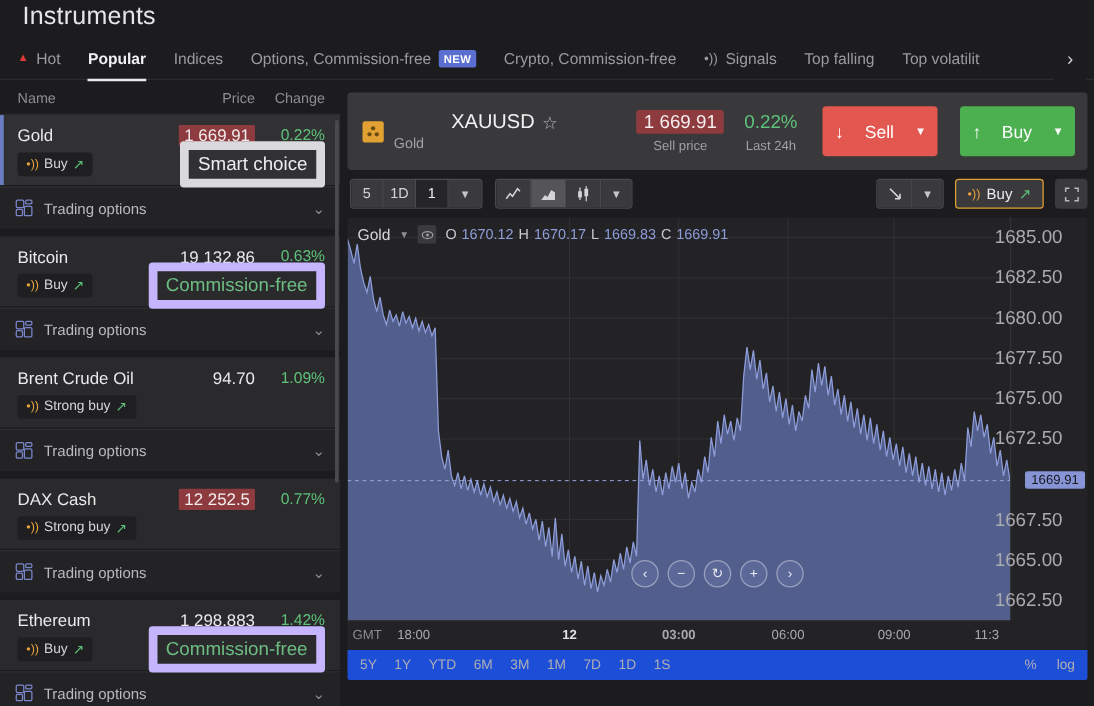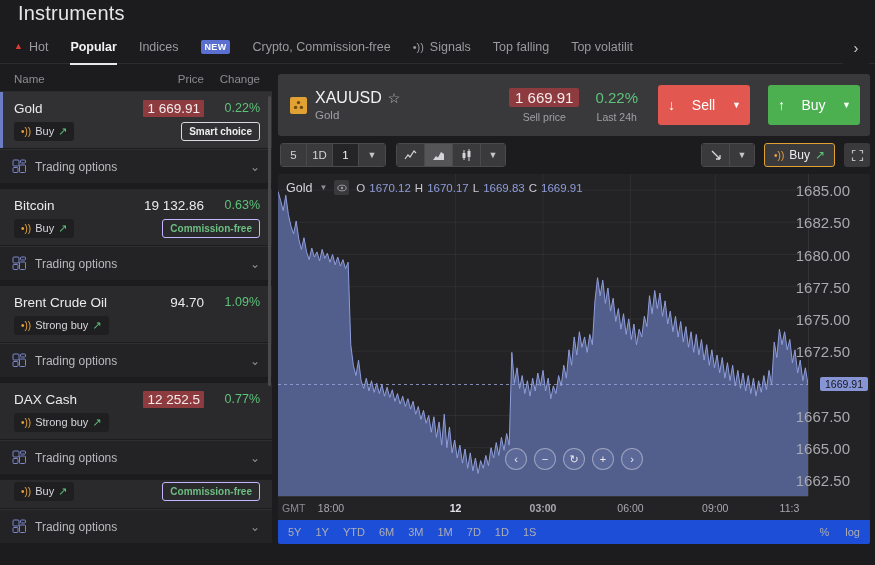--- a/index.html
+++ b/index.html
@@ -80,22 +80,22 @@
   }
   .sig-chip {
     display: inline-flex; align-items: center; gap: 4px;
     background: #1f1f21; border-radius: 3px; padding: 3px 7px;
     font-size: 11px; color: #d6d6da;
   }
   .sig-chip .wave { color: #e8a33d; font-size: 10px; }
   .sig-chip .up { color: #5ec27a; font-size: 11px; }
   .spacer { flex: 1; }
   .pill {
-    font-size: 10px; padding: 3px 7px; border-radius: 3px;
-    border: 1px solid #c4b5fd; color: #6dbd82; background: transparent; font-weight: bold;
+    font-size: 15px; padding: 3px 7px; border-radius: 3px;
+    border: 7px solid #c4b5fd; color: #6dbd82; background: transparent;
   }
   .pill.smart { border-color: #d9d9de; color: #ededf0; }
 
   .topt {
     display: flex; align-items: center; gap: 8px; height: 34px;
     background: #232325; padding: 0 12px 0 12px; margin-bottom: 6px;
     font-size: 12px; color: #b9b9be; cursor: pointer;
     border-top: 1px solid #2f2f31;
   }
   .topt .ic { width: 15px; height: 15px; flex: none; }
@@ -114,21 +114,21 @@
     position: relative; height: 62px; background: #39393b; border-radius: 3px;
     display: flex; align-items: center; padding: 0 10px 0 12px;
   }
   .sym-ic {
     width: 17px; height: 17px; border-radius: 2px; background: #e2a233;
     display: flex; align-items: center; justify-content: center; flex: none;
     margin-right: 8px;
   }
   .sym-ic svg { display: block; }
   .sym-block { display: flex; flex-direction: column; justify-content: center; }
-  .sym-row { display: flex; align-items: center; gap: 6px; }
+  .sym-row { display: flex; align-items: center; gap: 6px; margin-left: 46px; }
   .sym-code { font-size: 16px; color: #f1f1f3; }
   .star { color: #b9b9be; font-size: 14px; cursor: pointer; }
   .sym-sub { font-size: 11.5px; color: #a0a0a5; margin-top: 2px; }
 
   .price-block { margin-left: auto; display: flex; align-items: center; gap: 14px; }
   .pb-col { display: flex; flex-direction: column; align-items: center; }
   .pb-main { font-size: 15px; background: #8e3b3f; color: #f5eded; padding: 1px 6px; border-radius: 2px; }
   .pb-sub { font-size: 10.5px; color: #a0a0a5; margin-top: 4px; }
   .pb-main.green { background: transparent; color: #5ec27a; padding: 1px 2px; }
 
@@ -247,20 +247,21 @@
         <span class="flame" style="font-size: 9px; color: rgb(226, 59, 53);">▲</span>
         <span>Hot</span>
       </div>
       <div class="tab active">
         <span>Popular</span>
       </div>
       <div class="tab">
         <span>Indices</span>
       </div>
       <div class="tab">
+        <span>Options, Commission-free</span>
         <span class="badge-new">NEW</span>
       </div>
       <div class="tab">
         <span>Crypto, Commission-free</span>
       </div>
       <div class="tab">
         <span class="signal-ic">•))</span>
         <span>Signals</span>
       </div>
       <div class="tab">
@@ -375,20 +376,25 @@
           <span class="ic"><svg width="15" height="15" viewBox="0 0 15 15">
               <rect x="1" y="1" width="6" height="6" rx="1" fill="none" stroke="#7b87cc" stroke-width="1"></rect>
               <rect x="8.5" y="1" width="5" height="3" rx="1" fill="none" stroke="#7b87cc" stroke-width="1"></rect>
               <rect x="1" y="8.5" width="5" height="5" rx="1" fill="none" stroke="#7b87cc" stroke-width="1"></rect>
               <rect x="7.5" y="6" width="6" height="7.5" rx="1" fill="none" stroke="#7b87cc" stroke-width="1"></rect>
             </svg></span>
           <span class="lbl">Trading options</span>
           <span class="chev">⌄</span>
         </div>
         <div class="inst-card">
+          <div class="inst-top">
+            <span class="inst-name">Ethereum</span>
+            <span class="inst-price"><span>1 298.883</span></span>
+            <span class="inst-change">1.42%</span>
+          </div>
           <div class="inst-bot">
             <span class="sig-chip">
               <span class="wave">•))</span>
               <span>Buy</span>
               <span class="up">↗</span>
             </span>
             <span class="spacer"></span>
             <span class="pill">Commission-free</span>
           </div>
         </div>

